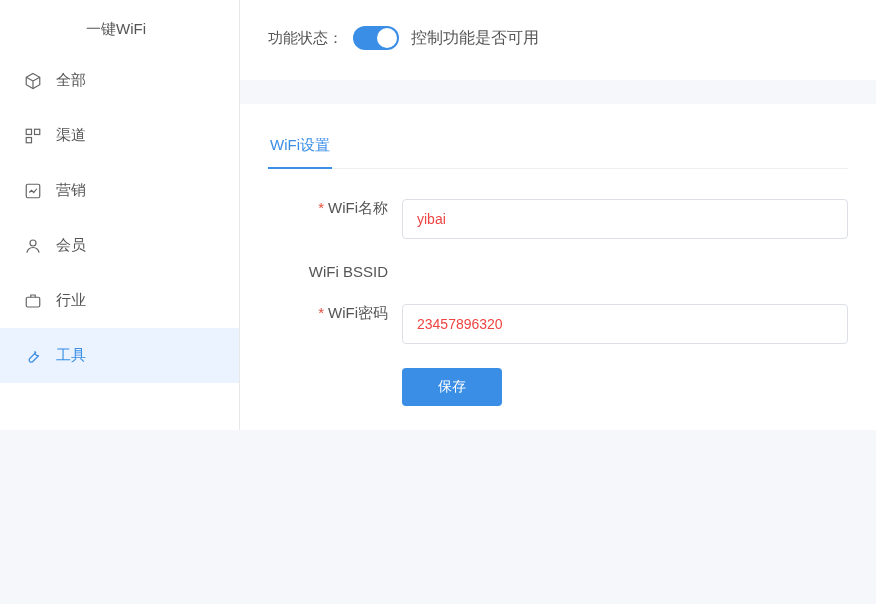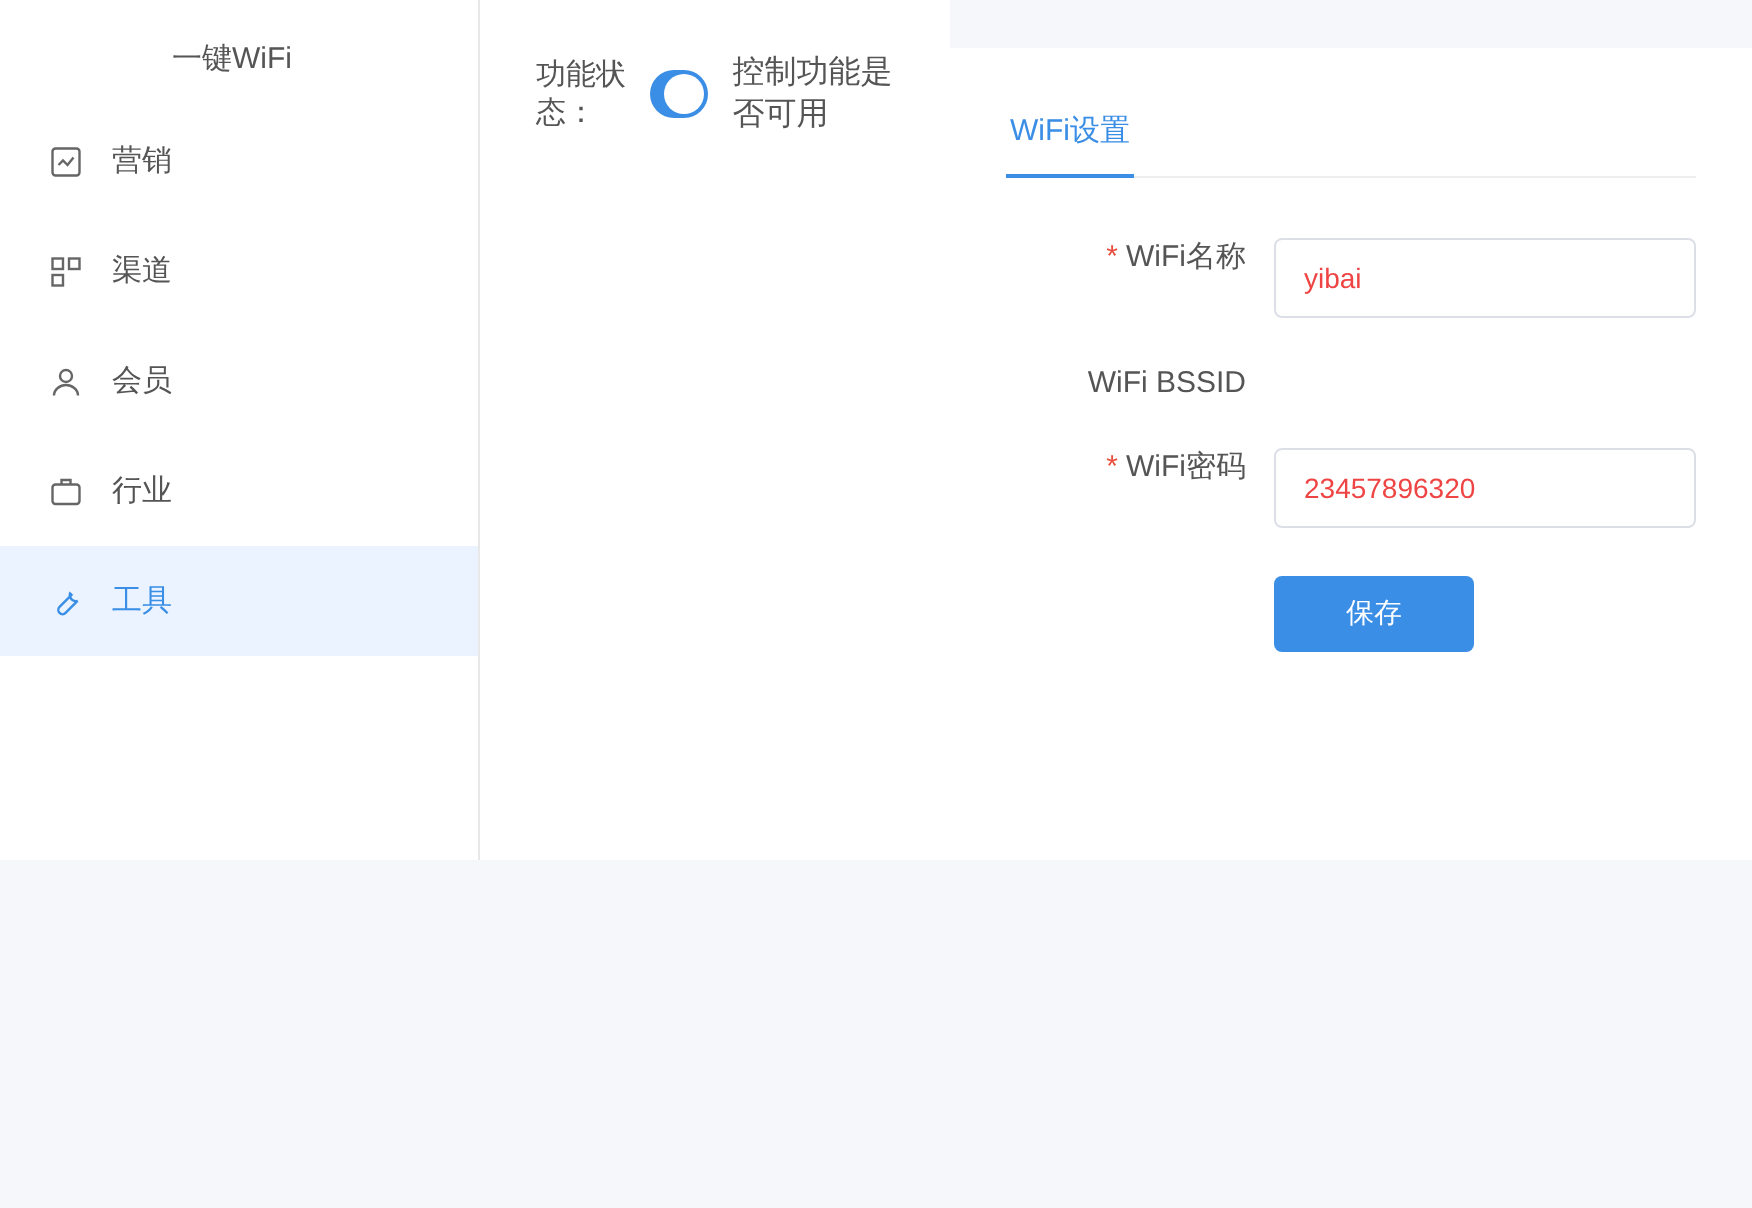--- a/index.html
+++ b/index.html
@@ -7,21 +7,21 @@
     .container { display: flex; width: 876px; height: 430px; overflow: hidden; }
     
     .sidebar { width: 240px; background: #fff; border-right: 1px solid #e8e8e8; padding-top: 8px; }
     .sidebar-sub { padding: 12px 0 14px 86px; color: #555; font-size: 15px; cursor: pointer; }
     .sidebar-item { display: flex; align-items: center; padding: 18px 0 18px 24px; cursor: pointer; color: #555; font-size: 15px; }
     .sidebar-item.active { background: #eaf3ff; color: #3a8ee6; }
     .sidebar-item .icon { width: 18px; height: 18px; margin-right: 14px; display: inline-flex; align-items: center; justify-content: center; }
     .sidebar-item.active .icon svg { stroke: #3a8ee6; }
     .icon svg { stroke: #666; stroke-width: 1.6; fill: none; }
     
-    .main { flex: 1; display: flex; flex-direction: row; overflow: hidden; }
+    .main { flex: 1; display: flex; flex-direction: column; overflow: hidden; }
     .top-section { background: #fff; padding: 26px 28px 30px 28px; }
     .func-row { display: flex; align-items: center; }
     .func-label { color: #555; font-size: 15px; margin-right: 10px; }
     .toggle { width: 46px; height: 24px; background: #3a8ee6; border-radius: 12px; position: relative; cursor: pointer; margin-right: 12px; }
     .toggle::after { content: ""; position: absolute; right: 2px; top: 2px; width: 20px; height: 20px; background: #fff; border-radius: 50%; }
     .func-desc { color: #555; font-size: 16px; }
     
     .form-card { background: #fff; margin-top: 24px; padding: 26px 28px 34px 28px; flex: 1; }
     .tab-row { border-bottom: 1px solid #eee; }
     .tab { display: inline-block; padding: 6px 2px 12px 2px; color: #3a8ee6; font-size: 15px; border-bottom: 2px solid #3a8ee6; margin-bottom: -1px; }
@@ -35,40 +35,49 @@
     .btn-row { padding-left: 134px; }
     .btn { background: #3a8ee6; color: #fff; border: none; padding: 10px 36px; border-radius: 4px; font-size: 14px; cursor: pointer; text-align: center; }
   </style>
 </head>
 <body>
 
 <div class="container">
   <div class="sidebar">
     <div class="sidebar-sub">一键WiFi</div>
 
-
     <div class="sidebar-item">
       <span class="icon">
           <svg width="18" height="18" viewBox="0 0 24 24">
-            <rect x="3" y="3" width="18" height="18" rx="2"></rect>
-            <path d="M7 14l3-3 3 3 4-5"></path>
+            <path d="M12 2l9 5v10l-9 5-9-5V7l9-5z"></path>
+            <path d="M12 12l9-5M12 12v10M12 12L3 7"></path>
           </svg>
         </span>
-      <span>营销</span>
+      <span>全部</span>
     </div>
 
     <div class="sidebar-item">
       <span class="icon">
           <svg width="18" height="18" viewBox="0 0 24 24">
             <rect x="3" y="3" width="7" height="7"></rect>
             <rect x="14" y="3" width="7" height="7"></rect>
             <rect x="3" y="14" width="7" height="7"></rect>
           </svg>
         </span>
       <span>渠道</span>
+    </div>
+
+    <div class="sidebar-item">
+      <span class="icon">
+          <svg width="18" height="18" viewBox="0 0 24 24">
+            <rect x="3" y="3" width="18" height="18" rx="2"></rect>
+            <path d="M7 14l3-3 3 3 4-5"></path>
+          </svg>
+        </span>
+      <span>营销</span>
     </div>
 
     <div class="sidebar-item">
       <span class="icon">
           <svg width="18" height="18" viewBox="0 0 24 24">
             <circle cx="12" cy="8" r="4"></circle>
             <path d="M4 21c0-4 4-7 8-7s8 3 8 7"></path>
           </svg>
         </span>
       <span>会员</span>

